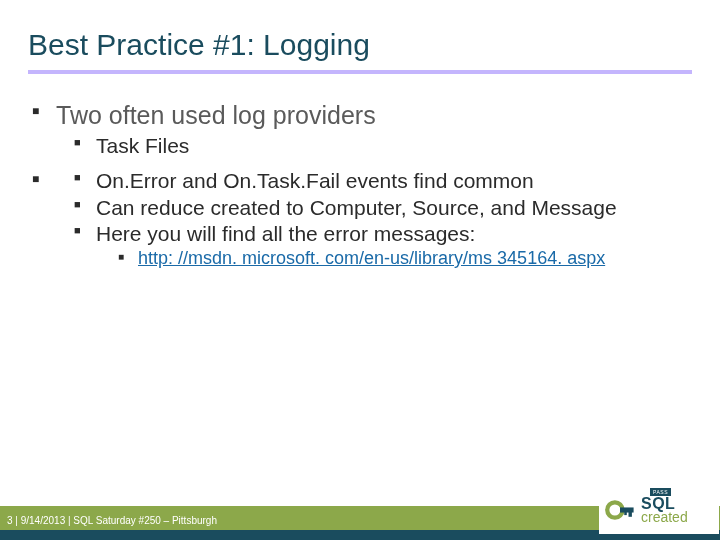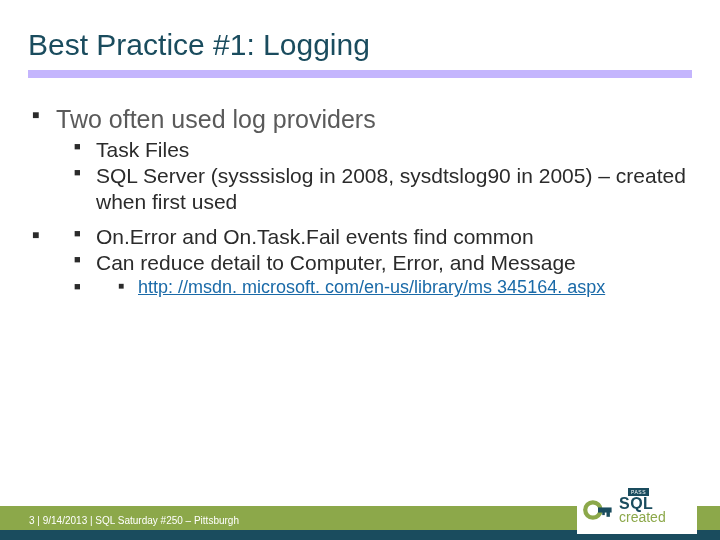--- a/index.html
+++ b/index.html
@@ -15,21 +15,21 @@
     width: 100%;
     height: 100%;
     padding: 28px 28px 0 28px;
     position: relative;
   }
   .title {
     font-size: 30px;
     color: #1a4c5e;
     font-weight: 400;
     padding-bottom: 8px;
-    border-bottom: 8px solid #c4b5fd;
+    border-bottom: 4px solid #c4b5fd;
     margin-bottom: 26px;
   }
   .content {
     padding-left: 4px;
   }
   .lvl1 {
     list-style: none;
     margin-bottom: 6px;
   }
   .lvl1 > li {
@@ -112,28 +112,28 @@
   .footer-blue {
     position: absolute;
     left: 0;
     bottom: 0;
     width: 100%;
     height: 10px;
     background: #1a4c5e;
   }
   .footer-text {
     position: absolute;
-    left: 29px;
+    left: 7px;
     bottom: 14px;
     font-size: 10px;
     color: #ffffff;
   }
   .logo {
     position: absolute;
-    right: 23px;
+    right: 1px;
     bottom: 6px;
     width: 120px;
     height: 48px;
     background: #ffffff;
     display: flex;
     align-items: center;
     padding: 4px;
   }
   .logo-key {
     width: 34px;
@@ -173,34 +173,32 @@
   <h1 class="title">Best Practice #1: Logging</h1>
 
   <div class="content">
     <ul class="lvl1">
       <li>
         <span class="txt">Two often used log providers</span>
         <ul class="lvl2">
           <li>
             <span class="txt">Task Files</span>
           </li>
-          <li>
-            <span class="txt">SQL Server (sysssislog in 2008, sysdtslog90 in 2005) – created when first used</span>
-          </li>
         </ul>
       </li>
       <li>
         <ul class="lvl2">
           <li>
             <span class="txt">On.Error and On.Task.Fail events find common</span>
           </li>
           <li>
-            <span class="txt">Can reduce detail to Computer, Error, and Message</span>
-          </li>
-          <li>
+            <span class="txt">Can reduce created to Computer, Source, and Message</span>
+          </li>
+          <li>
+            <span class="txt">Here you will find all the error messages:</span>
             <ul class="lvl3">
               <li>
                 <span class="txt">http: //msdn. microsoft. com/en-us/library/ms 345164. aspx</span>
               </li>
             </ul>
           </li>
         </ul>
       </li>
     </ul>
   </div>

